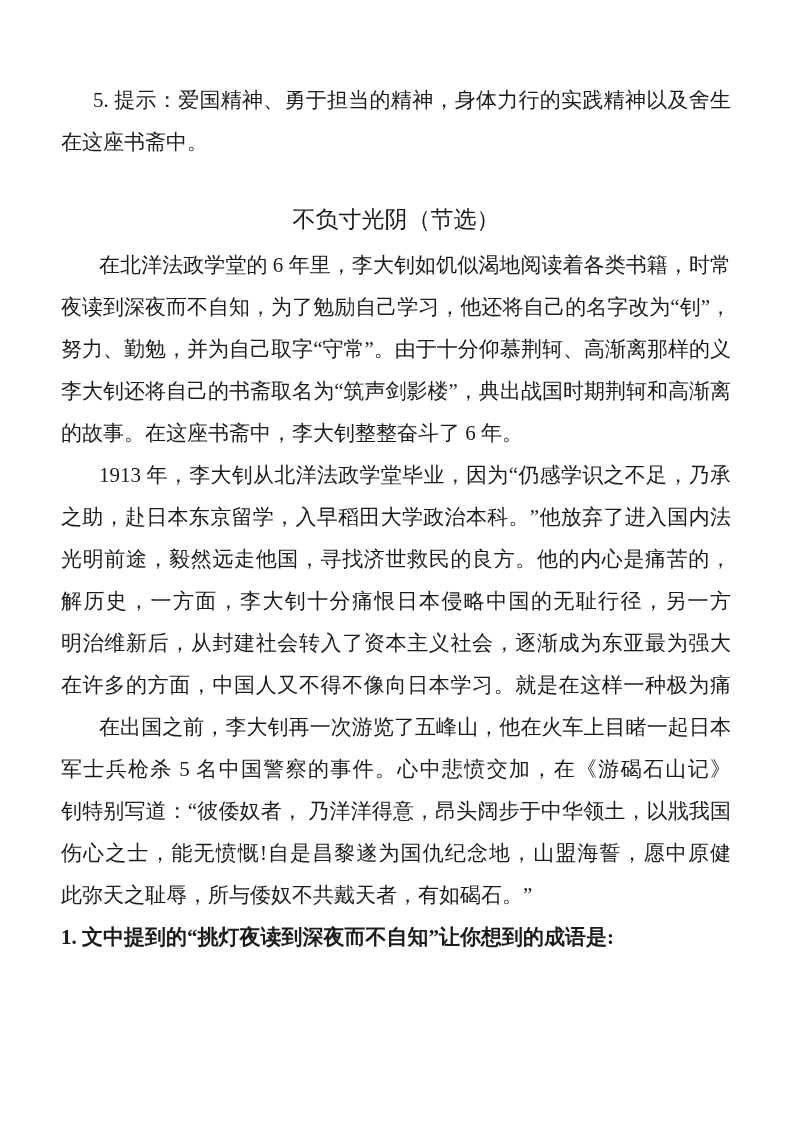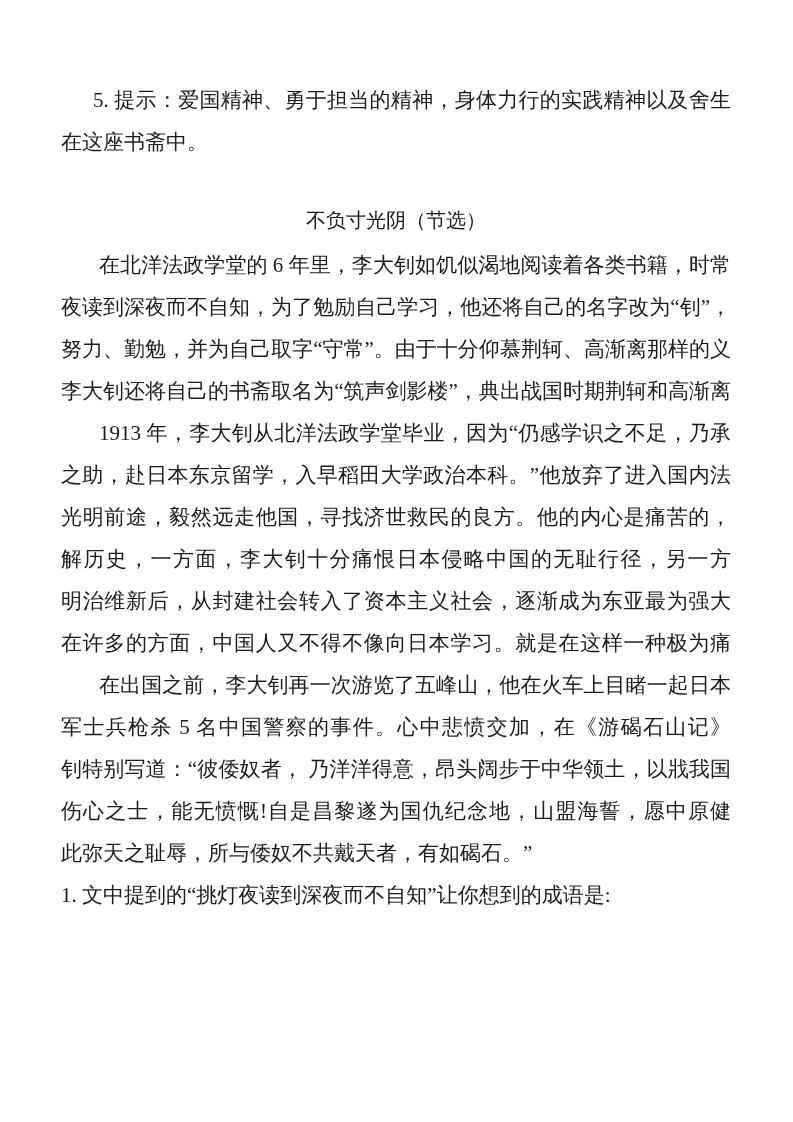--- a/index.html
+++ b/index.html
@@ -27,56 +27,58 @@
   }
   .fill {
     text-align: justify;
     text-align-last: justify;
     text-justify: inter-character;
   }
   .indent-sm { padding-left: 32px; }
   .indent { padding-left: 38px; }
   .title {
     margin: 36px 0 0 0;
-    font-size: 20px;
+    font-size: 23px;
     font-weight: normal;
     text-align: center;
     height: 42px;
     line-height: 42px;
   }
   .para { margin: 0; }
   .para-first { margin-top: 3px; }
   .attribution {
     height: 42px;
     line-height: 42px;
     text-align: right;
   }
   .question {
     height: 42px;
     line-height: 42px;
     text-align: left;
+    font-weight: bold;
   }
 </style>
 </head>
 <body>
 
 <div class="page">
 
   <div class="para">
     <div class="line fill indent-sm">5. 提示：爱国精神、勇于担当的精神，身体力行的实践精神以及舍生取义</div>
     <div class="line">在这座书斋中。</div>
   </div>
 
   <h1 class="title">不负寸光阴（节选）</h1>
 
   <div class="para para-first">
     <div class="line fill indent">在北洋法政学堂的 6 年里，李大钊如饥似渴地阅读着各类书籍，时常挑灯</div>
     <div class="line fill">夜读到深夜而不自知，为了勉励自己学习，他还将自己的名字改为“钊”，意为</div>
     <div class="line fill">努力、勤勉，并为自己取字“守常”。由于十分仰慕荆轲、高渐离那样的义士，</div>
     <div class="line fill">李大钊还将自己的书斋取名为“筑声剑影楼”，典出战国时期荆轲和高渐离刺秦</div>
+    <div class="line">的故事。在这座书斋中，李大钊整整奋斗了 6 年。</div>
   </div>
 
   <div class="para">
     <div class="line fill indent">1913 年，李大钊从北洋法政学堂毕业，因为“仍感学识之不足，乃承友朋</div>
     <div class="line fill">之助，赴日本东京留学，入早稻田大学政治本科。”他放弃了进入国内法政界的</div>
     <div class="line fill">光明前途，毅然远走他国，寻找济世救民的良方。他的内心是痛苦的，因为了</div>
     <div class="line fill">解历史，一方面，李大钊十分痛恨日本侵略中国的无耻行径，另一方面，日本</div>
     <div class="line fill">明治维新后，从封建社会转入了资本主义社会，逐渐成为东亚最为强大的国家，</div>
     <div class="line fill">在许多的方面，中国人又不得不像向日本学习。就是在这样一种极为痛苦纠结</div>
   </div>

